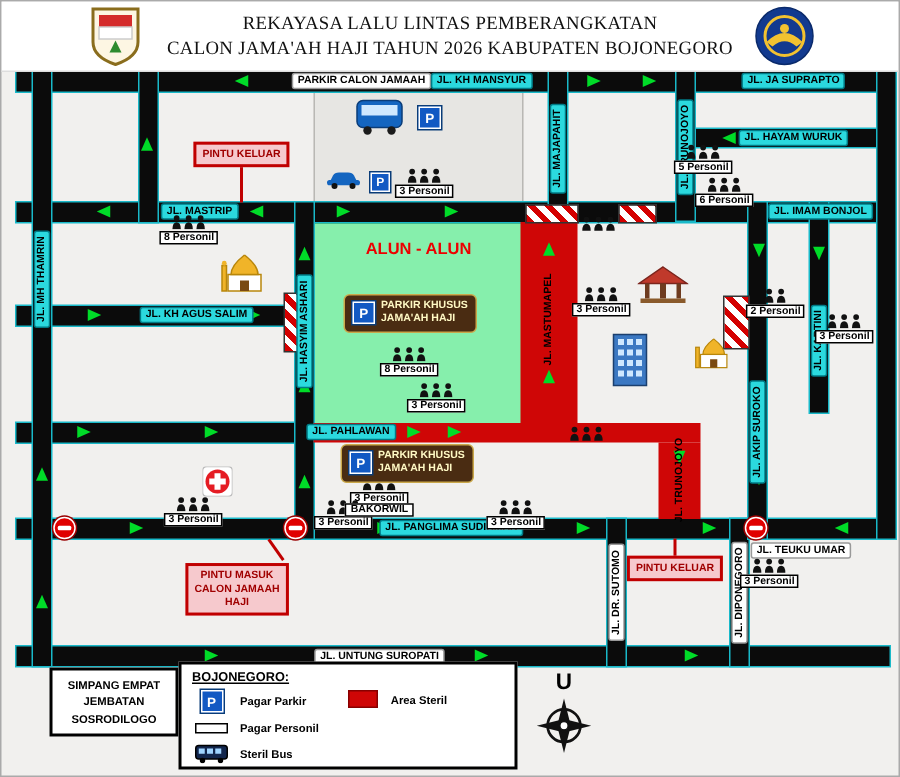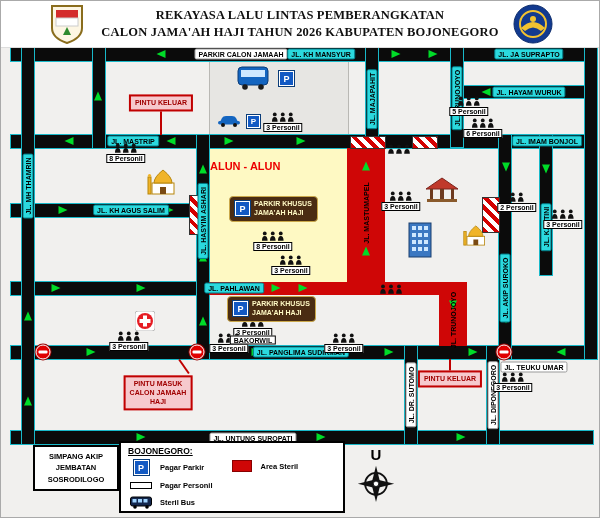--- a/index.html
+++ b/index.html
@@ -1,33 +1,33 @@
 <!DOCTYPE html>
 <html><head>
 <meta charset="utf-8">
 <style>
   html,body{margin:0;padding:0;background:#fff;}
   .stage{position:relative;width:600px;height:518px;background:#f1f0ee;overflow:hidden;
          font-family:"Liberation Sans",sans-serif;border:1px solid #aaa;box-sizing:border-box;}
   
   .header{position:absolute;left:0;top:0;right:0;height:46px;background:#fff;z-index:20;
           display:flex;align-items:center;justify-content:center;gap:14px;border-bottom:1px solid #ddd;}
-  .title-line{font-family:"Liberation Serif",serif;font-weight:bold;font-size:12.5px;
+  .title-line{font-family:"Liberation Serif",serif;font-weight:normal;font-size:12.5px;
               text-align:center;letter-spacing:.2px;color:#111;line-height:1.35;}
   .logo{width:40px;height:40px;display:flex;align-items:center;justify-content:center;}
   
   .map{position:absolute;inset:0;}
   .road{position:absolute;background:#0b0b0b;z-index:2;box-shadow:0 0 0 1px #19b9c9;}
   .red-zone{position:absolute;background:#cf0606;z-index:2;}
   .hatch{position:absolute;z-index:3;border:1px solid #333;
          background:repeating-linear-gradient(45deg,#d40000 0 4px,#ffffff 4px 8px);}
   .parklot{position:absolute;left:208px;top:60px;width:138px;height:74px;background:#e7e6e3;
            border:1px solid #b9b8b4;z-index:1;}
-  .alun{position:absolute;left:208px;top:147px;width:138px;height:134px;background:#fef9c3;
-        border:1px solid #3c8a00;z-index:1;text-align:left;}
+  .alun{position:absolute;left:208px;top:147px;width:138px;height:134px;background:#86efac;
+        border:1px solid #3c8a00;z-index:1;text-align:center;}
   .alun-title{margin-top:10px;font-size:11px;font-weight:bold;color:#ec0000;line-height:1.35;}
   .street-label{position:absolute;transform:translate(-50%,-50%);background:#2bd9de;border:1px solid #007b86;
                 color:#000;font-size:7px;font-weight:bold;padding:1px 3px;white-space:nowrap;
                 border-radius:2px;z-index:5;}
   .street-label.vertical{transform:translate(-50%,-50%) rotate(-90deg);}
   .street-label.white{background:#fff;border:1px solid #999;}
   .street-label.onred{background:transparent;border:none;color:#000;font-size:7px;}
   .arrow{position:absolute;width:0;height:0;transform:translate(-50%,-50%);z-index:4;}
   .arrow.right{border-top:4px solid transparent;border-bottom:4px solid transparent;border-left:9px solid #00dc28;}
   .arrow.left{border-top:4px solid transparent;border-bottom:4px solid transparent;border-right:9px solid #00dc28;}
@@ -172,21 +172,21 @@
     <div class="icon-abs" style="left:134px;top:310px;">
       <svg width="20" height="20" viewBox="0 0 20 20">
           <rect width="20" height="20" rx="3" fill="#fff" stroke="#bbb"></rect>
           <circle cx="10" cy="10" r="8" fill="#e51c23"></circle>
           <rect x="8" y="4.5" width="4" height="11" fill="#fff"></rect>
           <rect x="4.5" y="8" width="11" height="4" fill="#fff"></rect>
         </svg>
     </div>
 
     <div class="simpang">
-      <div>SIMPANG AKIP</div>
+      <div>SIMPANG EMPAT</div>
       <div>JEMBATAN</div>
       <div>SOSRODILOGO</div>
     </div>
 
     <div class="legend">
       <div class="legend-title">BOJONEGORO:</div>
       <div class="legend-cols">
         <div class="leg-col" id="leg-col1">
             <div class="leg-row">
               <div class="leg-icon">

